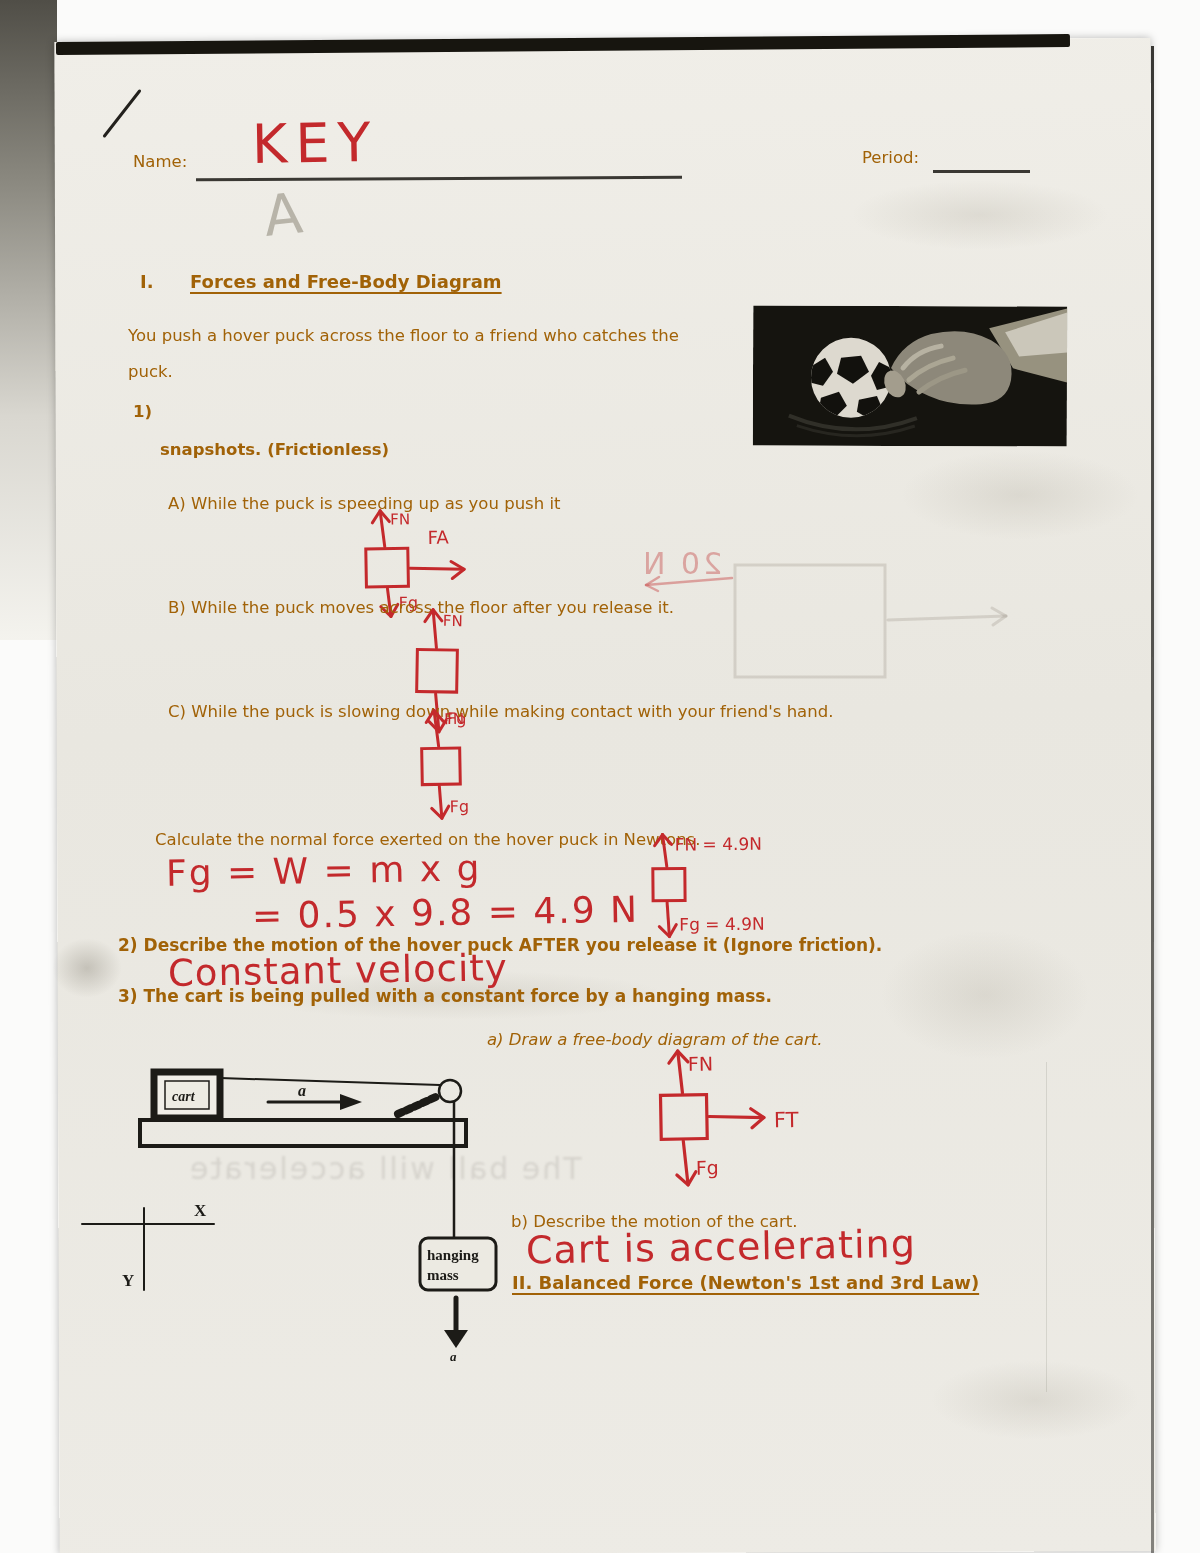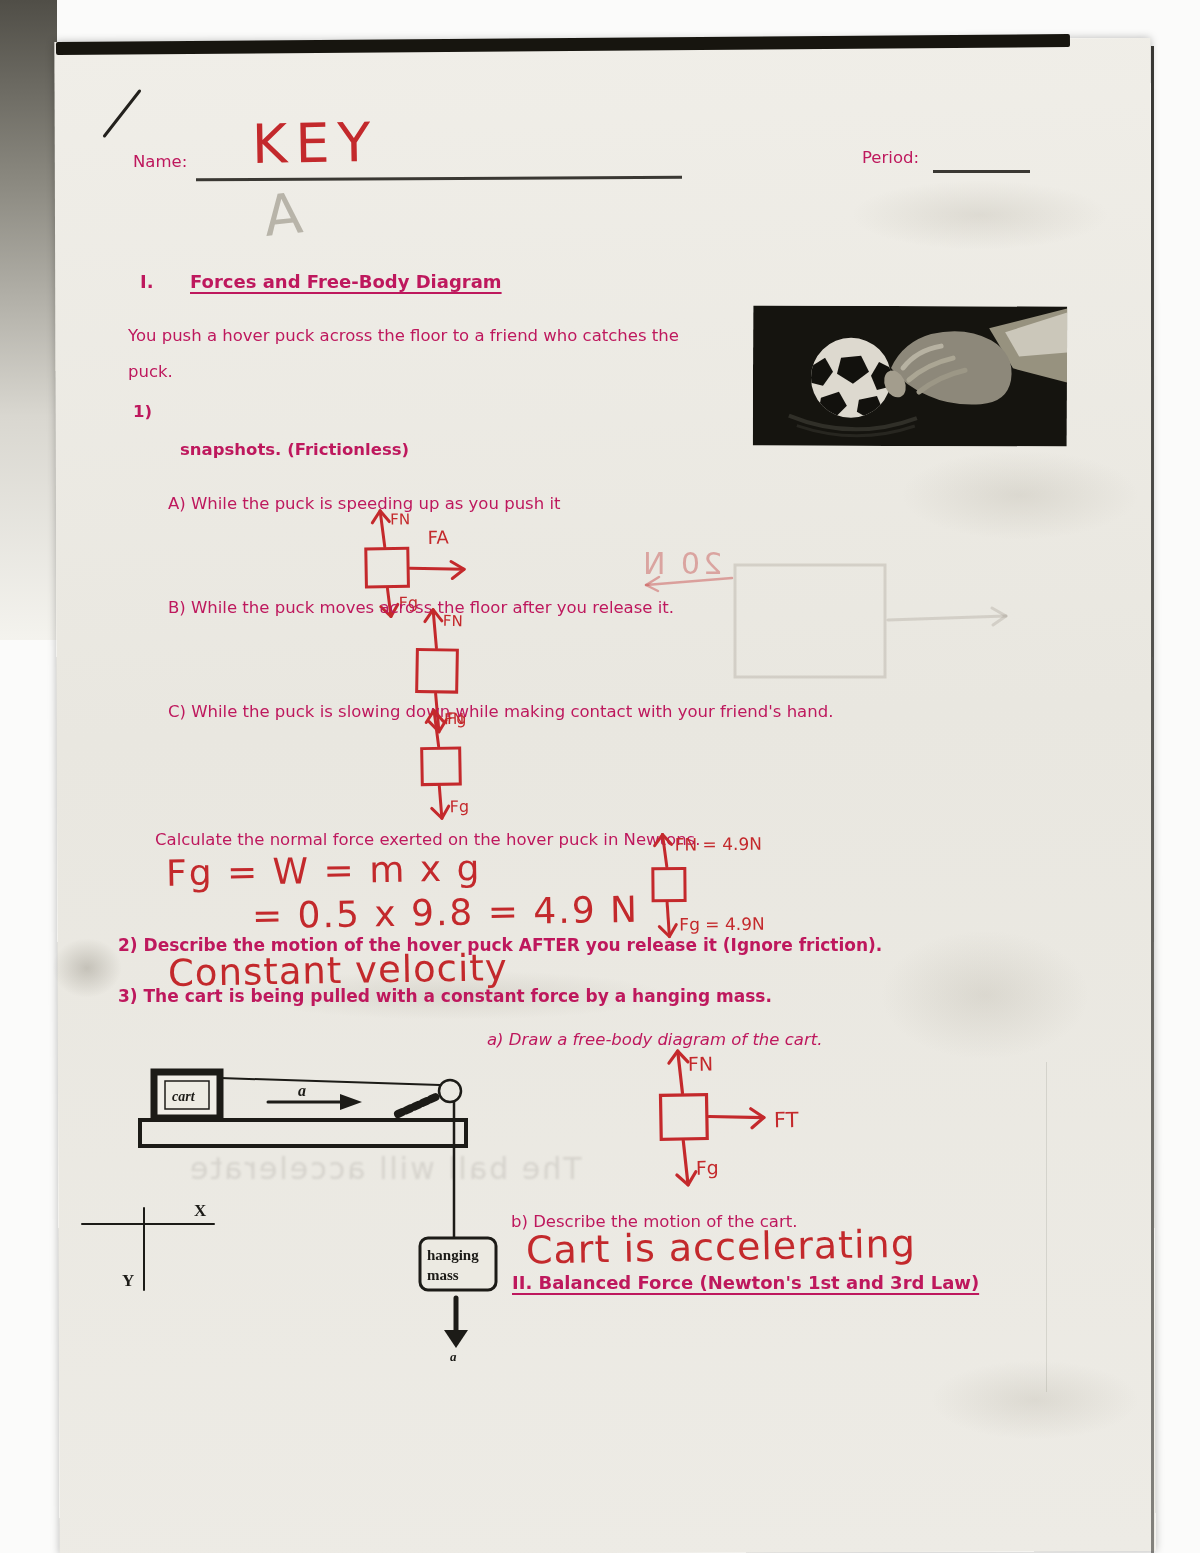--- a/index.html
+++ b/index.html
@@ -10,21 +10,21 @@
          transform:rotate(-0.2deg);box-shadow:0 0 8px rgba(0,0,0,.28);}
   .top-edge{position:absolute;left:56px;top:42px;width:1014px;height:13px;background:#17150f;
             transform:rotate(-0.45deg);transform-origin:left center;border-radius:2px;}
   .corner-shadow{position:absolute;left:0;top:0;width:57px;height:640px;
             background:linear-gradient(to bottom,#504e47 0%,#8a887f 28%,#d9d7d0 65%,#f4f3ee 100%);}
   .paper-edge-right{position:absolute;left:1151px;top:46px;width:3px;height:1507px;
             background:linear-gradient(to bottom,rgba(25,24,20,.85),rgba(25,24,20,.5));}
   .pen-slash{position:absolute;left:92px;top:112px;width:60px;height:3px;background:#23211d;
             transform:rotate(-52deg);border-radius:2px;}
   .crease{position:absolute;left:1046px;top:1062px;width:1px;height:330px;background:rgba(80,75,65,.14);}
-  .t{position:absolute;white-space:nowrap;color:#be185d;line-height:1.25;}
+  .t{position:absolute;white-space:nowrap;color:#a16207;line-height:1.25;}
   .print{font-size:16.5px;}
   .b{font-weight:bold;}
   .u{text-decoration:underline;text-underline-offset:4px;text-decoration-thickness:2px;}
   .hw{color:#c3292c;transform:rotate(-1deg);}
   .rule{position:absolute;background:#3a3833;height:2.5px;}
   .fbd{position:absolute;overflow:visible;}
   .ghost{position:absolute;}
   .mirror{transform:scaleX(-1);}
   .smudge{position:absolute;background:radial-gradient(ellipse at center,rgba(135,128,110,.16),rgba(135,128,110,0) 70%);}
   .clip-right{overflow:hidden;}
@@ -100,21 +100,21 @@
     <polygon points="236,22 314,2 314,76 260,62" fill="#97927f"></polygon>
     <polygon points="252,26 314,6 314,46 266,50" fill="#cbc7ba"></polygon>
     <path d="M138,62 Q150,36 178,28 Q212,20 238,34 Q262,48 258,74 Q254,96 228,98 Q198,100 176,90 Q152,80 138,62 Z" fill="#8d887a"></path>
     <path d="M150,62 Q164,44 188,40" stroke="#b7b2a2" stroke-width="5" fill="none" stroke-linecap="round"></path>
     <path d="M156,74 Q174,58 200,52" stroke="#aba694" stroke-width="5" fill="none" stroke-linecap="round"></path>
     <path d="M166,86 Q186,70 212,64" stroke="#9c9786" stroke-width="5" fill="none" stroke-linecap="round"></path>
     <ellipse cx="142" cy="78" rx="10" ry="14" transform="rotate(-25 142 78)" fill="#a39d8d"></ellipse>
   </svg>
 
   <div class="t print b" style="left:133px;top:402px;">1)</div>
-  <div class="t print b" style="left:180px;top:440px;">snapshots.  (Frictionless)</div>
+  <div class="t print b" style="left:160px;top:440px;">snapshots.  (Frictionless)</div>
 
   <div class="t print" style="left:168px;top:494px;">A) While the puck is speeding up as you push it</div>
   <svg class="fbd" style="left:346px;top:498px;transform:rotate(-1deg);" width="150" height="126">
     <g stroke="#c4292c" stroke-width="3" fill="none" stroke-linecap="round">
       <path d="M39 48 L35 12"></path>
         <path d="M35 12 l-8 12 M35 12 l9 11"></path>
       <rect x="20" y="50" width="42" height="38"></rect>
       <path d="M64 70 L118 72"></path>
         <path d="M118 72 l-13 -8 M118 72 l-12 9"></path>
       <path d="M41 90 L44 118"></path>

